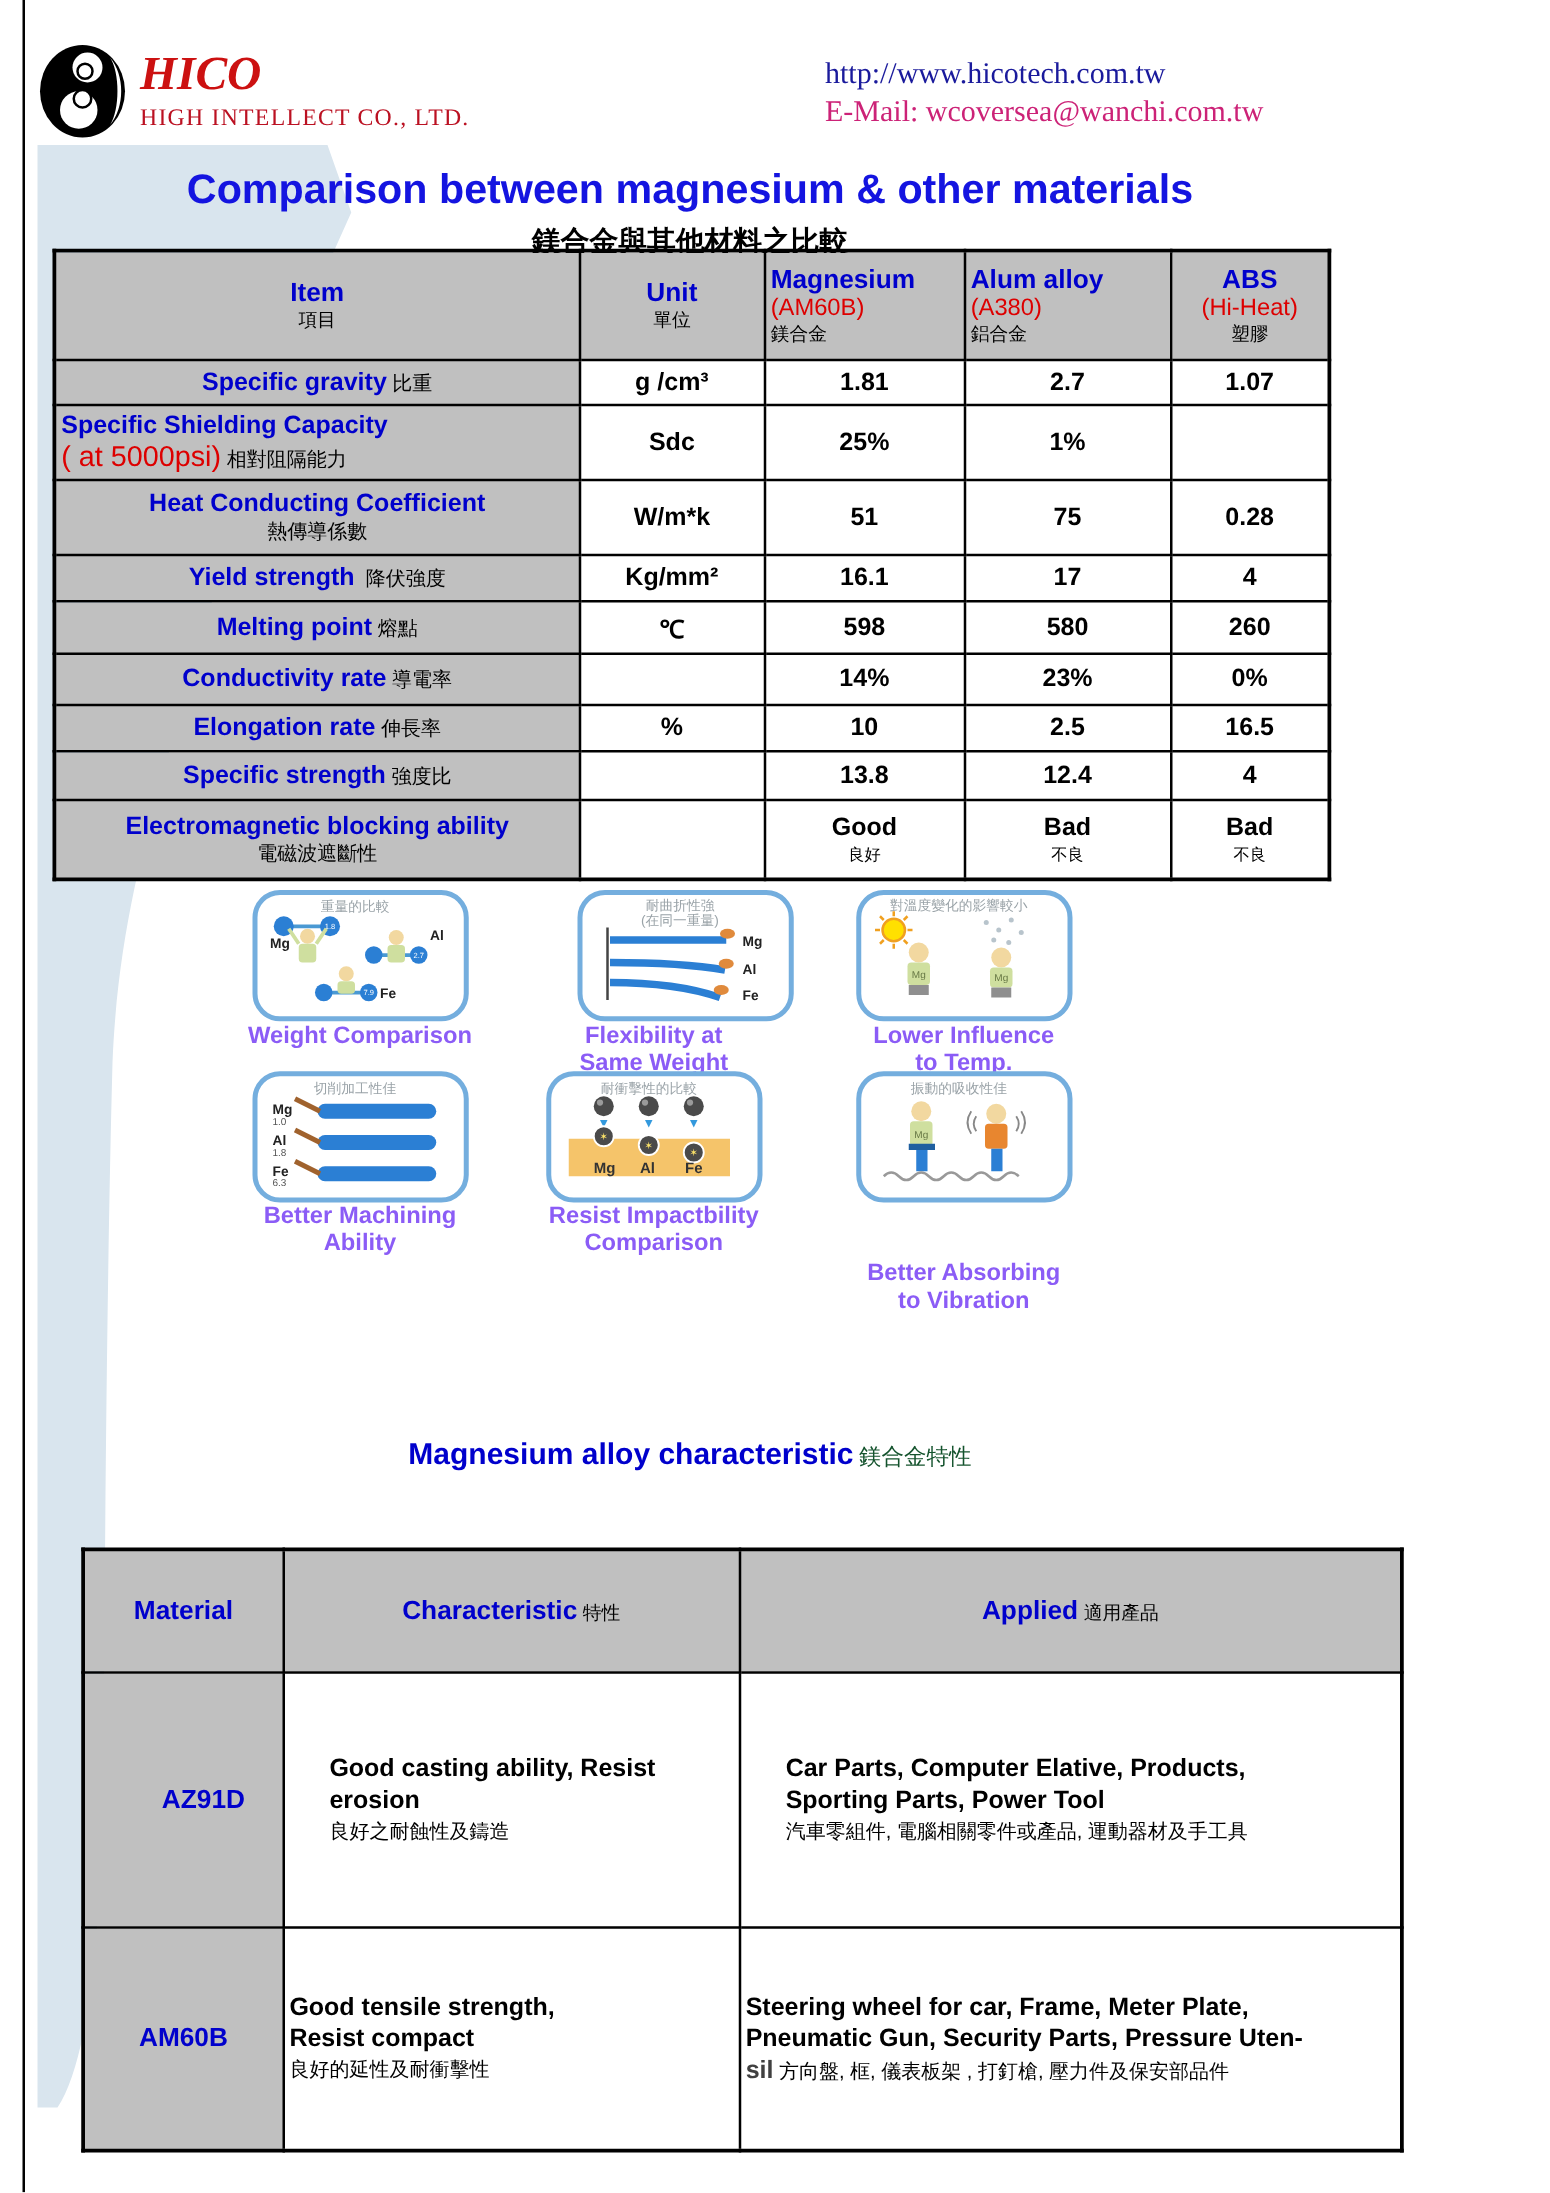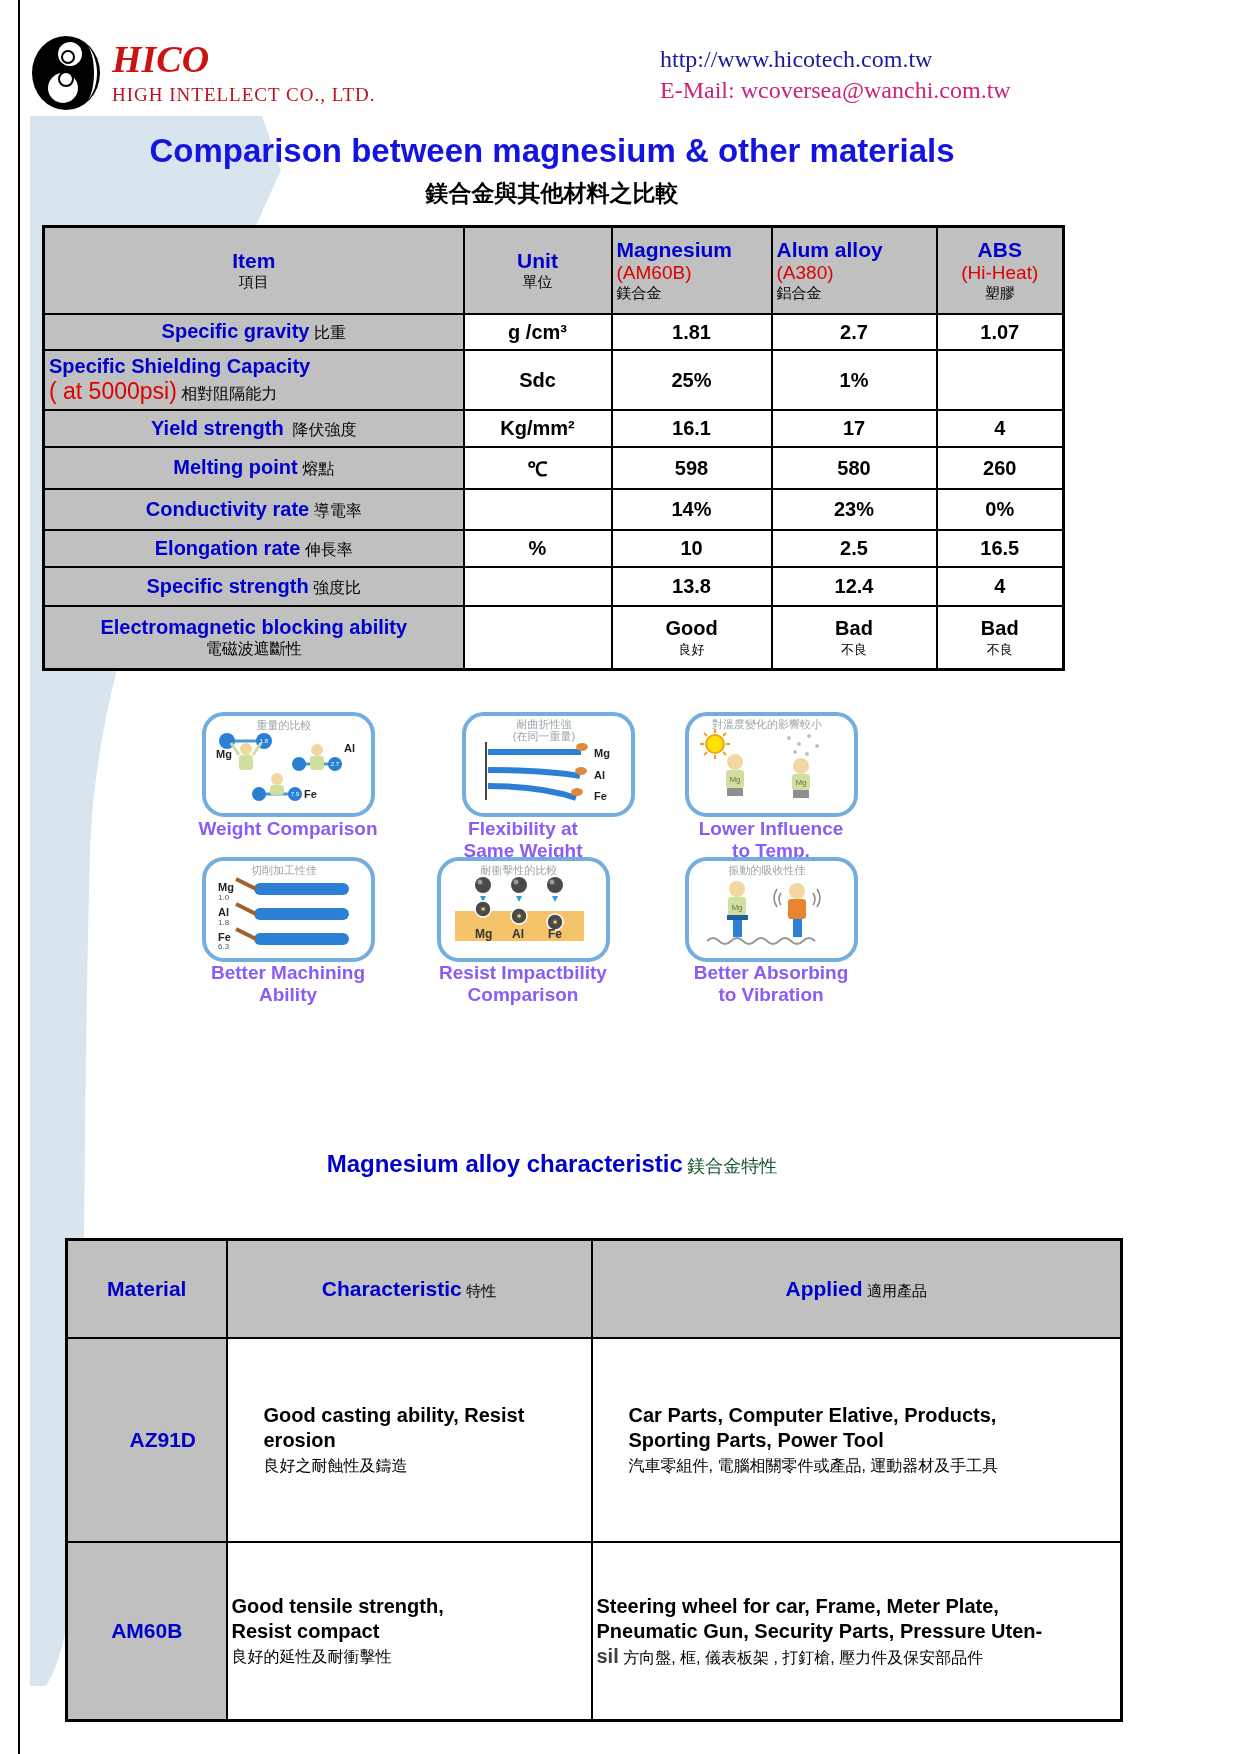--- a/index.html
+++ b/index.html
@@ -23,21 +23,21 @@
   .links { left:660px; top:44px; z-index:2; font-family:"Liberation Serif", serif; font-size:24px; line-height:1.3; }
   .url   { color:#1a1a9c; display:block; text-decoration:none; }
   .email { color:#cc2277; display:block; text-decoration:none; }
 
   
   .title-wrap { left:0; top:132px; width:1104px; text-align:center; z-index:2; }
   .main-title { color:#1414e0; font-weight:bold; font-size:33px; }
   .sub-title  { font-family:"Liberation Serif", serif; color:#000; font-weight:bold; font-size:23px; margin-top:8px; }
 
   
-  .cmp-table { left:42px; top:225px; z-index:2; border-collapse:collapse; table-layout:fixed; width:1020px;
+  .cmp-table { left:42px; top:199px; z-index:2; border-collapse:collapse; table-layout:fixed; width:1020px;
                border:3px solid #000; }
   .cmp-table th, .cmp-table td { border:2px solid #000; padding:0 4px; overflow:hidden; }
   .col-item{width:420px;} .col-unit{width:148px;} .col-mg{width:160px;} .col-al{width:165px;} .col-abs{width:127px;}
   .grayc { background:#c0c0c0; }
   .hdr-en { color:#0000cc; font-weight:bold; font-size:21px; }
   .hdr-red { color:#dd0000; font-size:19px; font-weight:normal; }
   .hdr-zh { color:#000; font-size:15px; font-weight:normal; }
   .blk { display:block; }
   .tl { text-align:left; } .tc { text-align:center; }
   .lab-en { color:#0000cc; font-weight:bold; font-size:20px; }
@@ -164,20 +164,30 @@
         <span class="lab-en blk">Specific Shielding Capacity</span>
         <span><span class="lab-red">( at 5000psi)</span>
         <span class="lab-zh">相對阻隔能力</span></span>
       </td>
       <td class="unit-cell">Sdc</td>
       <td class="val-cell">25%</td>
       <td class="val-cell">1%</td>
       <td class="val-cell"></td>
     </tr>
 
+    <tr class="h58">
+      <td class="grayc tc">
+        <span class="lab-en blk">Heat Conducting Coefficient</span>
+        <span class="lab-zh blk">熱傳導係數</span>
+      </td>
+      <td class="unit-cell">W/m*k</td>
+      <td class="val-cell">51</td>
+      <td class="val-cell">75</td>
+      <td class="val-cell">0.28</td>
+    </tr>
 
     <tr class="h35">
       <td class="grayc tc">
         <span class="lab-en">Yield strength</span>&nbsp;
         <span class="lab-zh">降伏強度</span>
       </td>
       <td class="unit-cell">Kg/mm²</td>
       <td class="val-cell">16.1</td>
       <td class="val-cell">17</td>
       <td class="val-cell">4</td>
@@ -412,21 +422,21 @@
       <rect x="99" y="38" width="18" height="20" rx="3" fill="#e8862f"></rect>
       <rect x="104" y="58" width="9" height="18" fill="#2b7fd4"></rect>
       <g stroke="#888" stroke-width="1.5" fill="none">
         <path d="M92,32 q-4,6 0,12"></path>
           <path d="M124,32 q4,6 0,12"></path>
         <path d="M88,28 q-6,9 0,18"></path>
           <path d="M128,28 q6,9 0,18"></path>
       </g>
     </svg>
   </div>
-  <div class="card-caption" style="left:656px; top:962px;">
+  <div class="card-caption" style="left:656px; top:1008px;">
     <span class="blk">Better Absorbing</span>
     <span class="blk">to Vibration</span>
   </div>
 
   <div class="layer sec-head">
     <span class="sec-en">Magnesium alloy characteristic</span>
     <span class="sec-zh">鎂合金特性</span>
   </div>
 
   <table class="layer chr-table">

